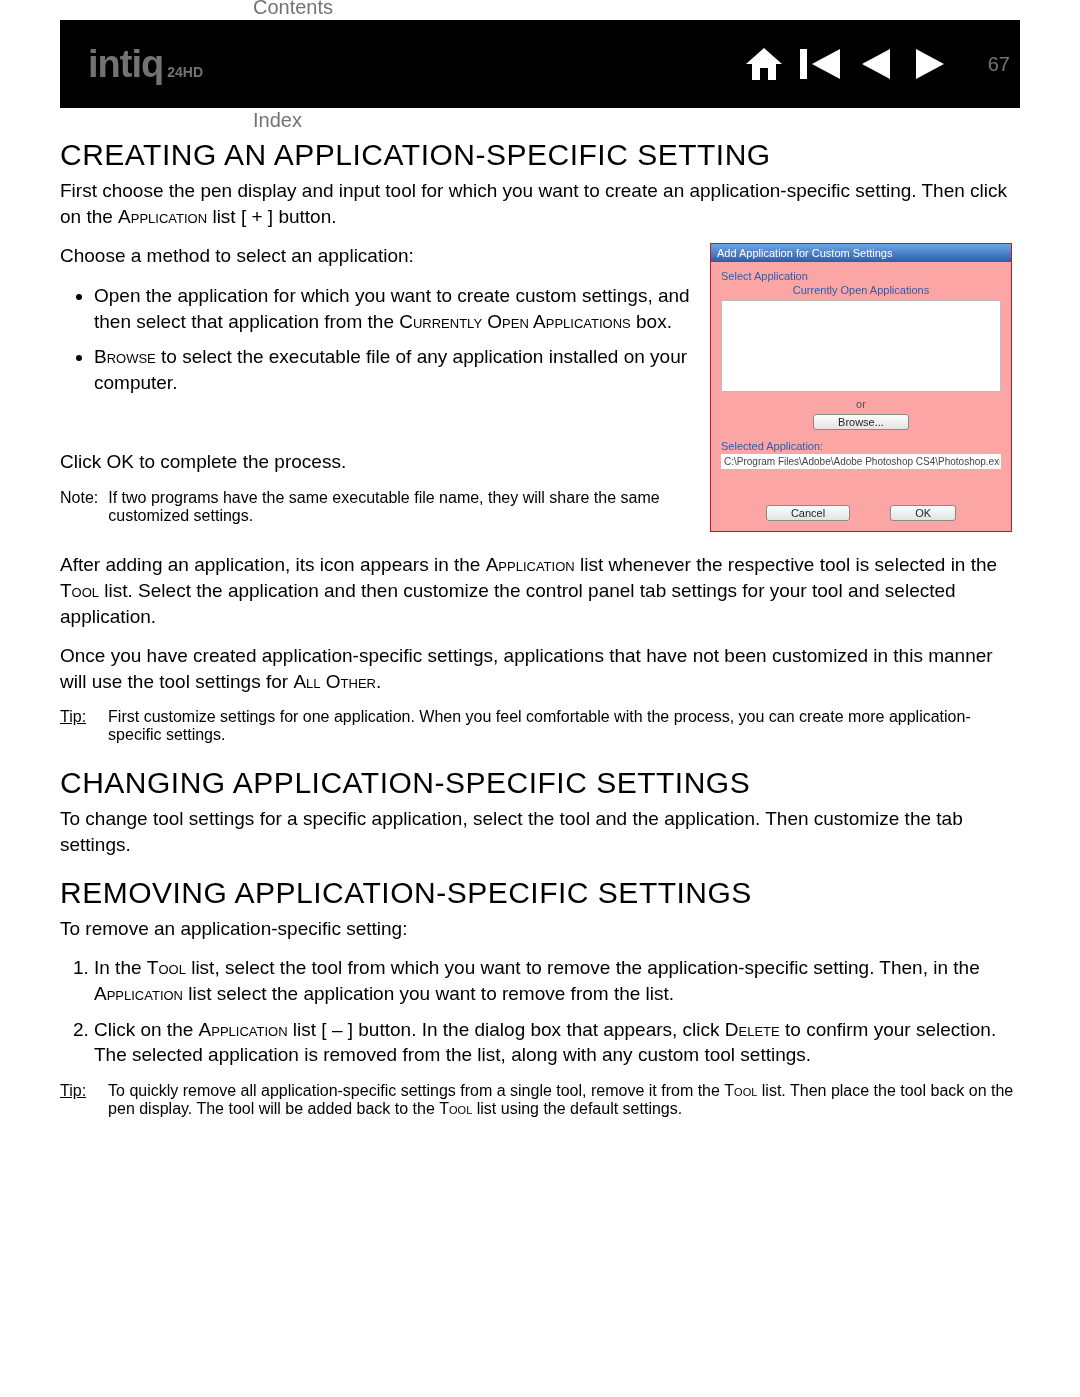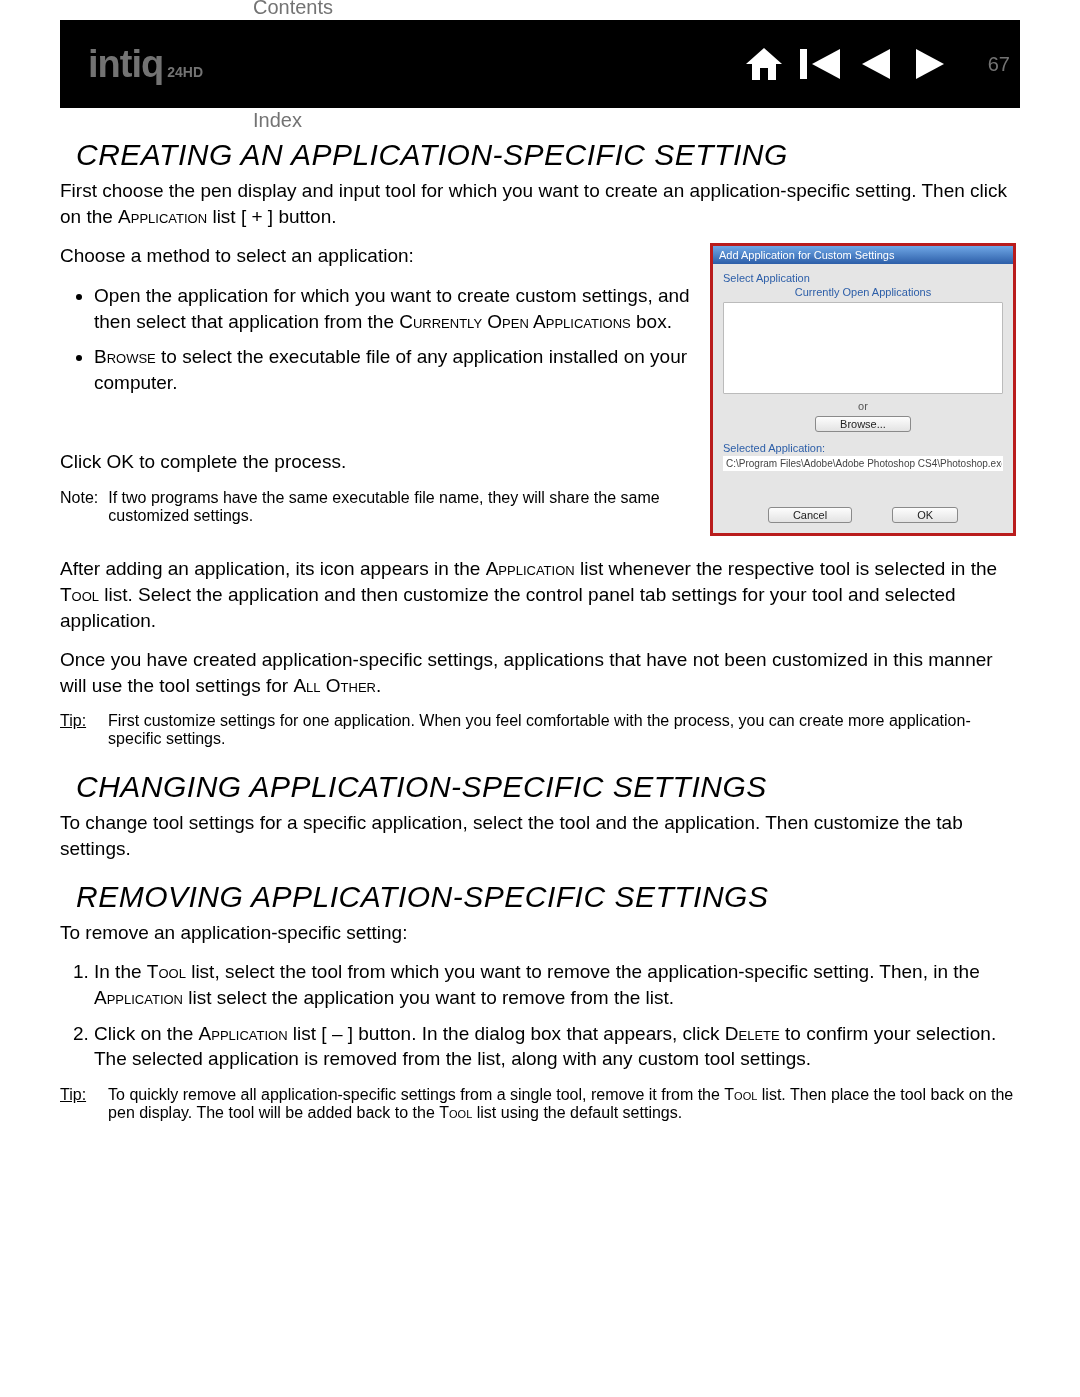--- a/index.html
+++ b/index.html
@@ -53,45 +53,44 @@
     gap: 18px;
   }
   .nav-icons svg { display:block; }
   .pagenum {
     font-size: 20px;
     margin-left: 24px;
   }
   h2 {
     font-weight: 400;
     font-size: 30px;
-    margin: 0 0 6px 16px;
+    margin: 0 0 6px 0;
     letter-spacing: 0.5px;
-    font-style: italic;
   }
   p, li { font-size: 19px; line-height: 1.35; }
   p { margin: 0 0 14px 0; }
   .smallcaps { font-variant: small-caps; }
   .u { text-decoration: underline; }
   ul { margin: 6px 0 14px 0; padding-left: 34px; }
   ol { margin: 6px 0 14px 0; padding-left: 34px; }
   li { margin-bottom: 10px; }
   .two-col {
     display: flex;
     gap: 10px;
     align-items: flex-start;
   }
   .two-col .left { flex: 1 1 auto; }
   .two-col .right { flex: 0 0 310px; }
   
   .dialog {
     width: 300px;
-    border: 3px solid #b91c1c;
+    border: 1px solid #b91c1c;
     font-family: Tahoma, Arial, sans-serif;
     font-size: 11px;
-    background: #e5e5e5;
+    background: #fca5a5;
   }
   .dialog .titlebar {
     background: linear-gradient(to bottom, #6fa7e6, #2c5ea8);
     color: #fff;
     padding: 3px 6px;
     font-size: 11px;
   }
   .dialog .body { padding: 8px 10px 10px 10px; }
   .group-label { color: #2c5ea8; margin-bottom: 2px; }
   .group-sub { text-align: center; color: #2c5ea8; margin-bottom: 4px; }

